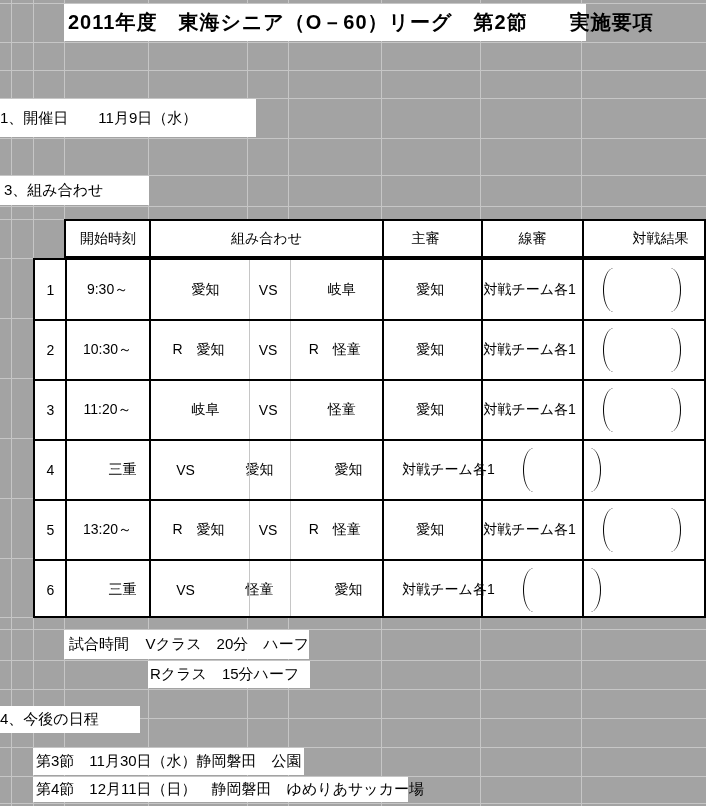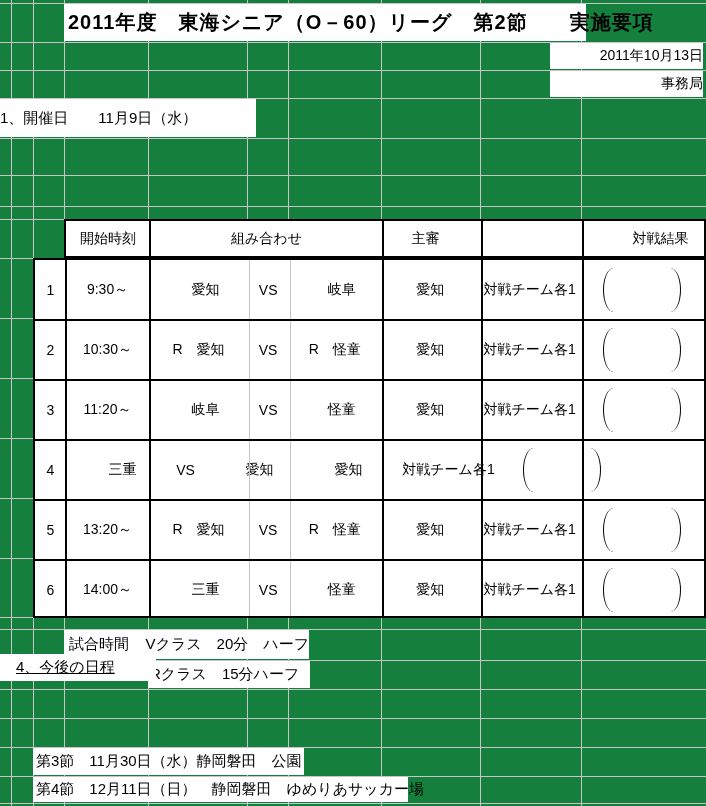--- a/index.html
+++ b/index.html
@@ -1,17 +1,17 @@
 <!DOCTYPE html>
 <html><head>
 <meta charset="utf-8">
 <style>
   html,body{margin:0;padding:0;background:#fff;}
   #canvas{
-    position:relative;width:706px;height:806px;background:#15803d;
+    position:relative;width:706px;height:806px;background:#a3a3a3;
     font-family:"Liberation Sans","DejaVu Sans",sans-serif;color:#000;overflow:hidden;
   }
   
   .gv{position:absolute;top:0;width:1px;height:806px;background:#c6c6c6;}
   .gh{position:absolute;left:0;height:1px;width:706px;background:#c6c6c6;}
   
   .cell{position:absolute;background:#fff;display:flex;align-items:center;font-size:15px;white-space:nowrap;}
   .title{font-size:20px;font-weight:bold;letter-spacing:1px;}
   .right{justify-content:flex-end;font-size:14px;}
   
@@ -70,33 +70,33 @@
       <div class="gh" style="top: 629px; background: rgb(198, 198, 198);"></div>
       <div class="gh" style="top: 660px; background: rgb(198, 198, 198);"></div>
       <div class="gh" style="top: 689px; background: rgb(198, 198, 198);"></div>
       <div class="gh" style="top: 718px; background: rgb(198, 198, 198);"></div>
       <div class="gh" style="top: 747px; background: rgb(198, 198, 198);"></div>
       <div class="gh" style="top: 776px; background: rgb(198, 198, 198);"></div>
       <div class="gh" style="top: 803px; background: rgb(198, 198, 198);"></div>
     </div>
 
   <div class="cell title" style="left:64px;top:4px;width:518px;height:37px;padding-left:4px;">2011年度　東海シニア（O－60）リーグ　第2節　　実施要項</div>
-  <div class="cell right" style="left:550px;top:43px;width:153px;height:26px;">2011年10月13日</div>
-  <div class="cell right" style="left:550px;top:71px;width:153px;height:26px;">事務局</div>
 
   <div class="cell" style="left:0;top:99px;width:256px;height:38px;">1、開催日　　11月9日（水）</div>
+  <div class="cell" style="left:0;top:176px;width:145px;height:29px;padding-left:4px;">3、組み合わせ</div>
 
   <div class="tbox" style="left:64px;top:219px;width:642px;height:39px;">
     <div class="vline" style="left:83px;height:100%;"></div>
     <div class="vline" style="left:316px;height:100%;"></div>
     <div class="vline" style="left:415px;height:100%;"></div>
     <div class="vline" style="left:516px;height:100%;"></div>
     <div class="hcell" style="left:0;width:84px;">開始時刻</div>
     <div class="hcell" style="left:84px;width:233px;">組み合わせ</div>
     <div class="hcell" style="left:317px;width:85px;">主審</div>
+    <div class="hcell" style="left:416px;width:101px;">線審</div>
     <div class="hcell" style="left:533px;width:123px;">対戦結果</div>
   </div>
 
   <div class="tbox" style="left:33px;top:258px;width:673px;height:360px;">
 
     <div class="trow">
       <div class="c-no">1</div>
       <div class="c-time">9:30～</div>
       <div class="c-home team-push">愛知</div>
       <div class="c-vs">VS</div>
@@ -169,21 +169,20 @@
       <div class="c-res">
         <div class="brackets">
             <span class="bk l"></span>
             <span class="bk r"></span>
           </div>
       </div>
     </div>
 
     <div class="trow">
       <div class="c-no">6</div>
-      <div class="c-time">14:00～</div>
       <div class="c-home team-push">三重</div>
       <div class="c-vs">VS</div>
       <div class="c-away team-push">怪童</div>
       <div class="c-ref">愛知</div>
       <div class="c-lines">対戦チーム各1</div>
       <div class="c-res">
         <div class="brackets">
             <span class="bk l"></span>
             <span class="bk r"></span>
           </div>
@@ -205,17 +204,17 @@
     <div class="hline" style="top:239px;width:100%;"></div>
     <div class="hline" style="top:299px;width:100%;"></div>
   </div>
 
   <div class="cell" style="left:64px;top:630px;width:245px;height:29px;">
     <span class="mt-label">試合時間</span>
     <span>Vクラス　20分　ハーフ</span>
   </div>
   <div class="cell" style="left:148px;top:661px;width:160px;height:27px;padding-left:2px;">Rクラス　15分ハーフ</div>
 
-  <div class="cell" style="left:0;top:654px;width:140px;height:27px;padding-left:16px;text-decoration:underline;">4、今後の日程</div>
+  <div class="cell" style="left:0;top:706px;width:140px;height:27px;padding-left:0;">4、今後の日程</div>
   <div class="cell" style="left:33px;top:748px;width:268px;height:27px;padding-left:3px;">第3節　11月30日（水）静岡磐田　公園</div>
   <div class="cell" style="left:33px;top:777px;width:372px;height:25px;padding-left:3px;">第4節　12月11日（日）　静岡磐田　ゆめりあサッカー場</div>
 
 </div>
 
 </body></html>

